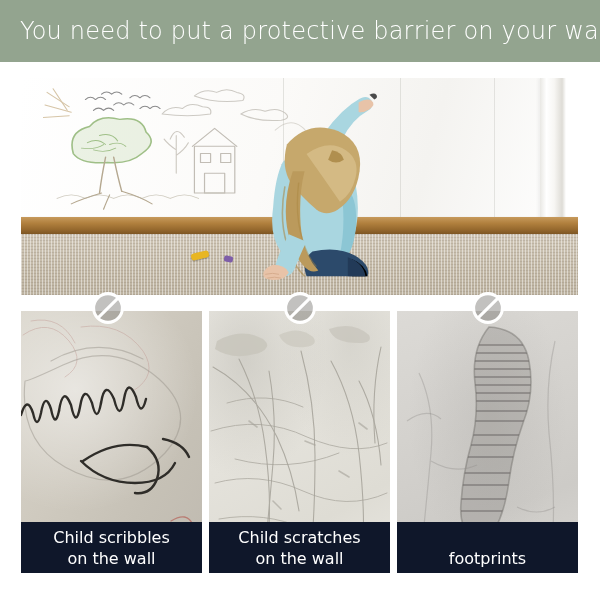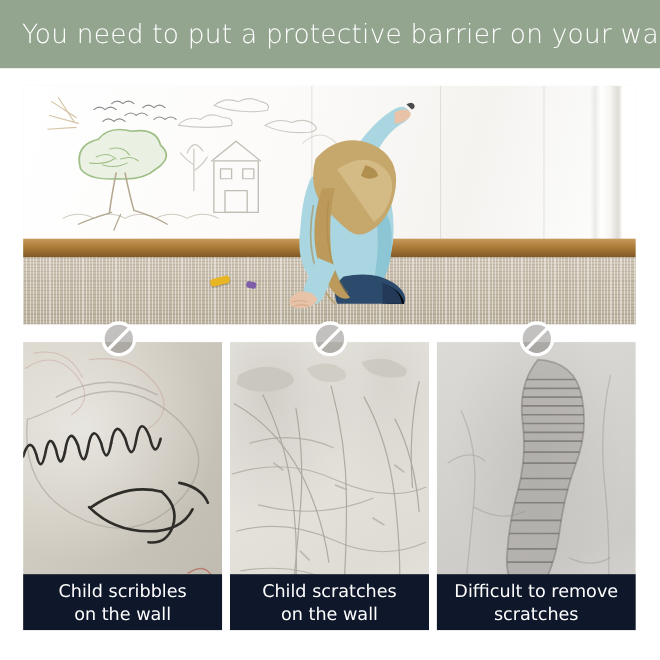--- a/index.html
+++ b/index.html
@@ -407,19 +407,19 @@
           <path d="M22 62 q16 34 12 80 q-4 44 -8 82"></path>
           <path d="M158 30 q-10 44 -6 92 q6 56 4 98"></path>
           <path d="M34 150 q24 14 46 4"></path>
           <path d="M120 196 q20 10 38 0"></path>
           <path d="M10 110 q20 -14 34 -2"></path>
         </g>
       </svg>
     </div>
     <div class="caption">
       <div class="caption-text">
-        <span>Difficult to remove</span><br>
-        <span>scratches</span>
+        <br>
+        <span>footprints</span>
       </div>
     </div>
   </div>
 
 </div>
 
 </body></html>

